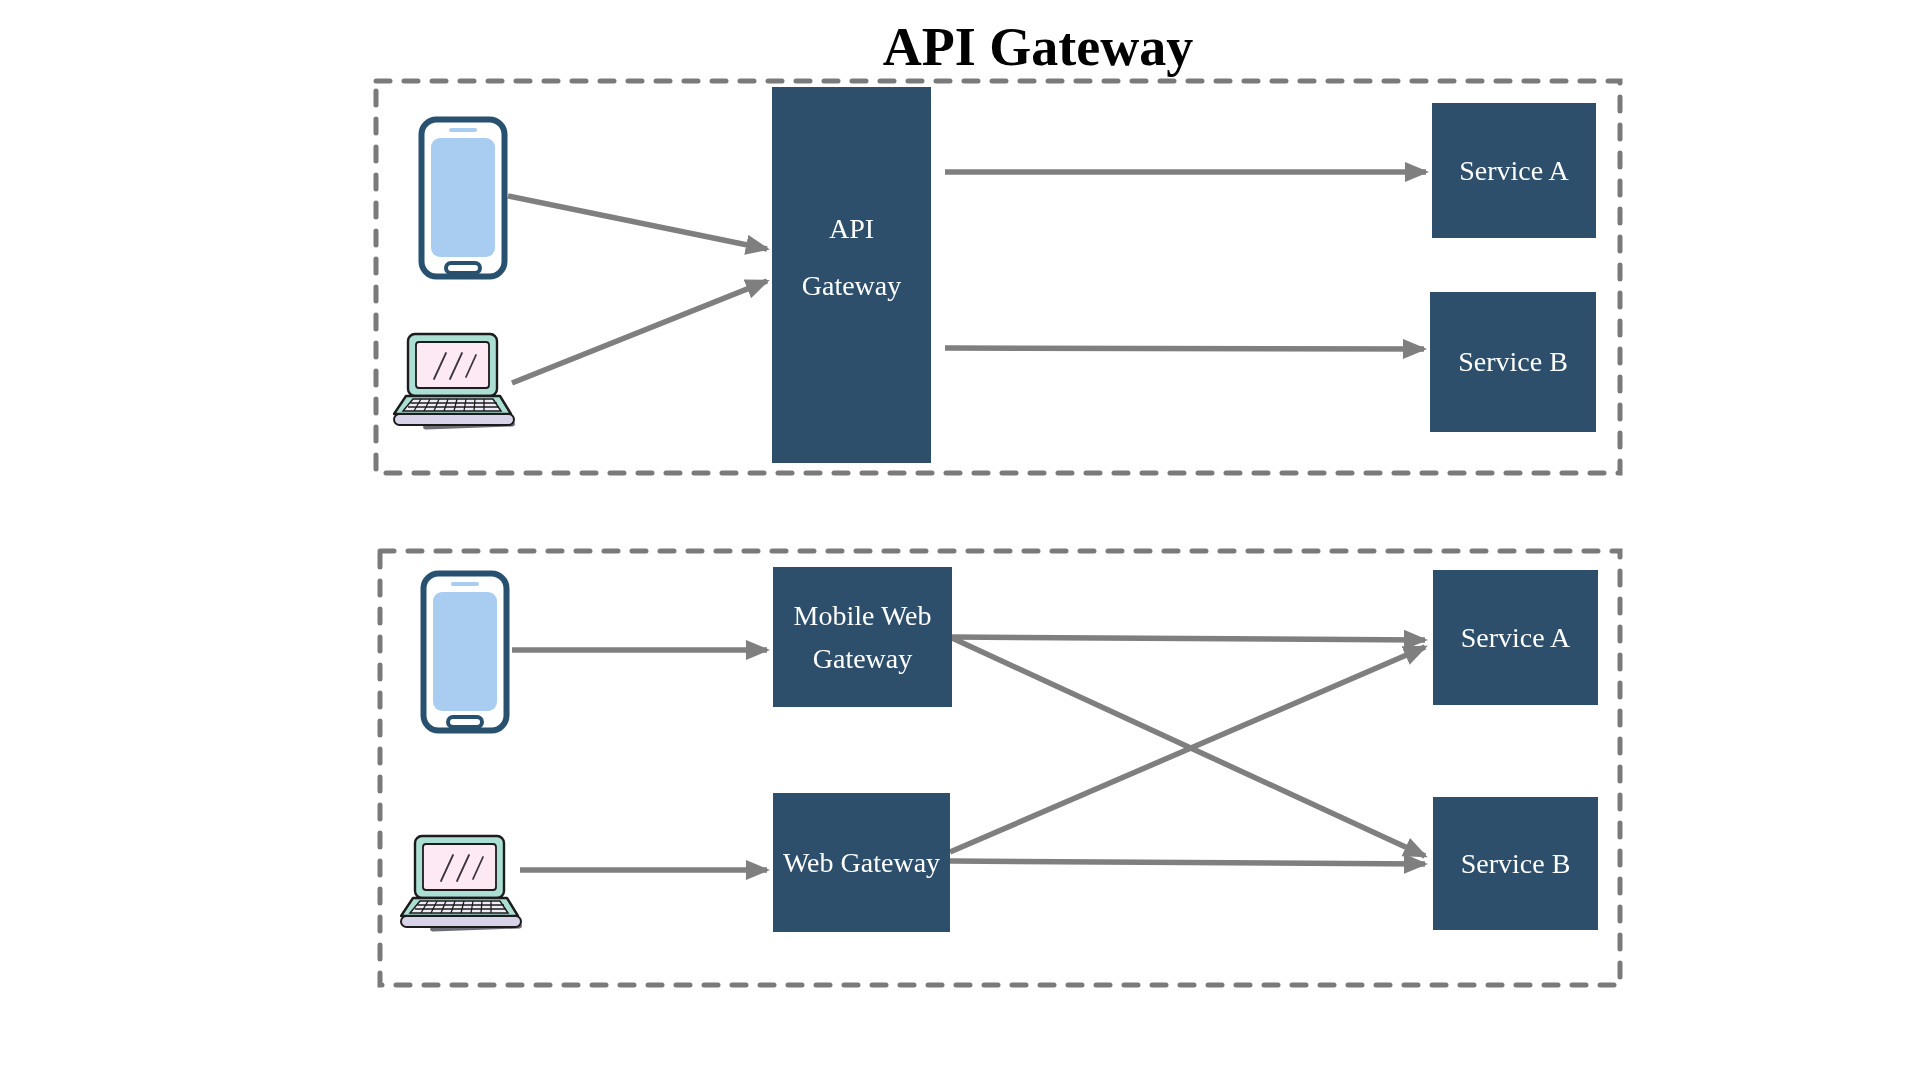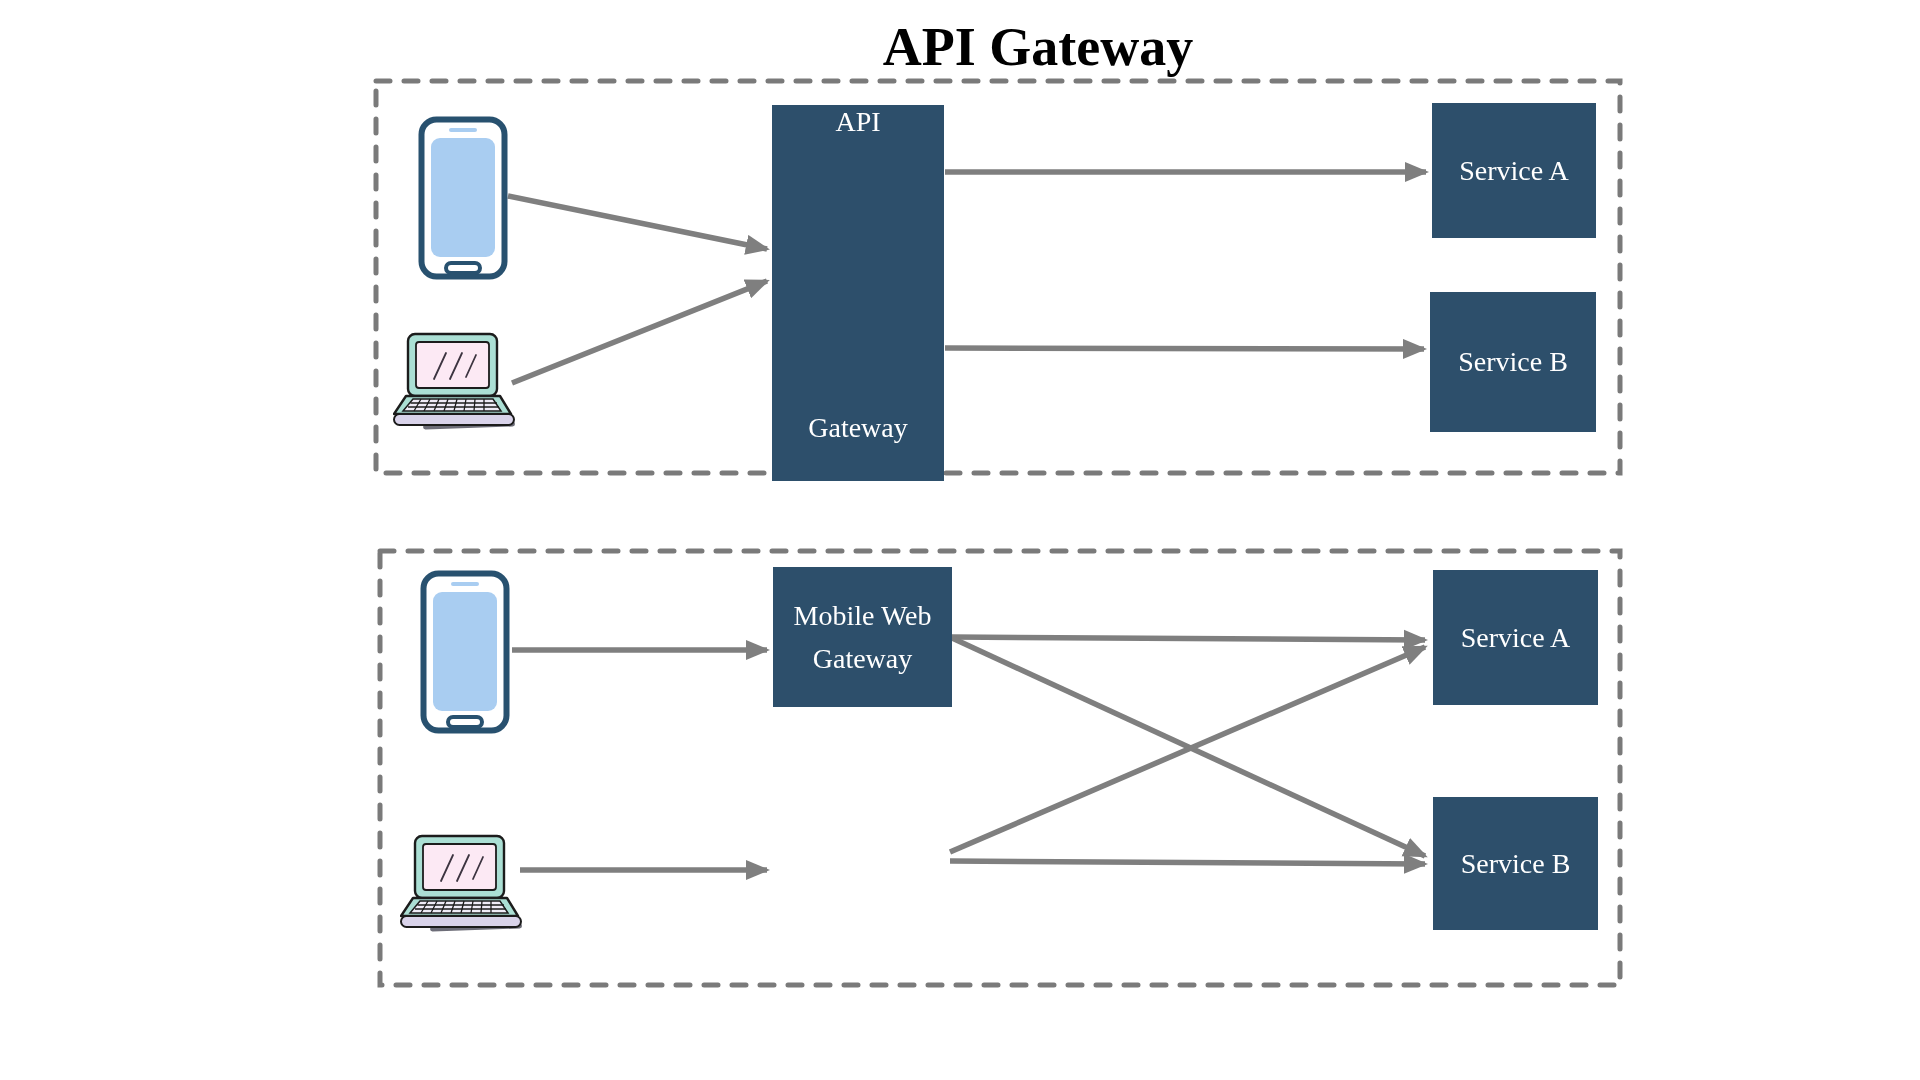--- a/index.html
+++ b/index.html
@@ -76,21 +76,21 @@
     <rect x="15" y="3" width="89" height="62" rx="7" class="lt-shell"></rect>
     <rect x="23" y="11" width="73" height="46" rx="3" class="lt-screen"></rect>
     <path d="M41 48 L53 22 M57 48 L69 22 M73 46 L83 24" class="lt-slash"></path>
     <path d="M13 65 L107 65 L118 83 L1 83 Z" class="lt-shell"></path>
     <path d="M20 68 L100 68 L108 80 L10 80 Z" class="lt-keys"></path>
     <path d="M17.5 72 L104 72 M15 76 L106 76" class="lt-grid"></path>
     <path d="M28 68 L21 80 M37 68 L31 80 M46 68 L41 80 M55 68 L51 80 M64 68 L61 80 M73 68 L71 80 M82 68 L81 80 M91 68 L91 80" class="lt-grid"></path>
     <rect x="1" y="83" width="120" height="11" rx="5.5" class="lt-base"></rect>
   </svg>
 
-  <div class="node gap-lg" style="left:772px;top:105px;width:172px;height:340px;justify-content:space-between;">
+  <div class="node gap-lg" style="left:772px;top:87px;width:159px;height:340px;">
     <span class="nline">API</span>
     <span class="nline">Gateway</span>
   </div>
 
   <div class="node" style="left:1432px;top:103px;width:164px;height:135px;">
     <span class="nline">Service A</span>
   </div>
 
   <div class="node" style="left:1430px;top:292px;width:166px;height:140px;">
     <span class="nline">Service B</span>
@@ -113,20 +113,23 @@
     <path d="M17.5 72 L104 72 M15 76 L106 76" class="lt-grid"></path>
     <path d="M28 68 L21 80 M37 68 L31 80 M46 68 L41 80 M55 68 L51 80 M64 68 L61 80 M73 68 L71 80 M82 68 L81 80 M91 68 L91 80" class="lt-grid"></path>
     <rect x="1" y="83" width="120" height="11" rx="5.5" class="lt-base"></rect>
   </svg>
 
   <div class="node gap-sm" style="left:773px;top:567px;width:179px;height:140px;">
     <span class="nline">Mobile Web</span>
     <span class="nline">Gateway</span>
   </div>
 
+  <div class="node" style="left:773px;top:793px;width:177px;height:139px;">
+    <span class="nline">Web Gateway</span>
+  </div>
 
   <div class="node" style="left:1433px;top:570px;width:165px;height:135px;">
     <span class="nline">Service A</span>
   </div>
 
   <div class="node" style="left:1433px;top:797px;width:165px;height:133px;">
     <span class="nline">Service B</span>
   </div>
 
 </div>

